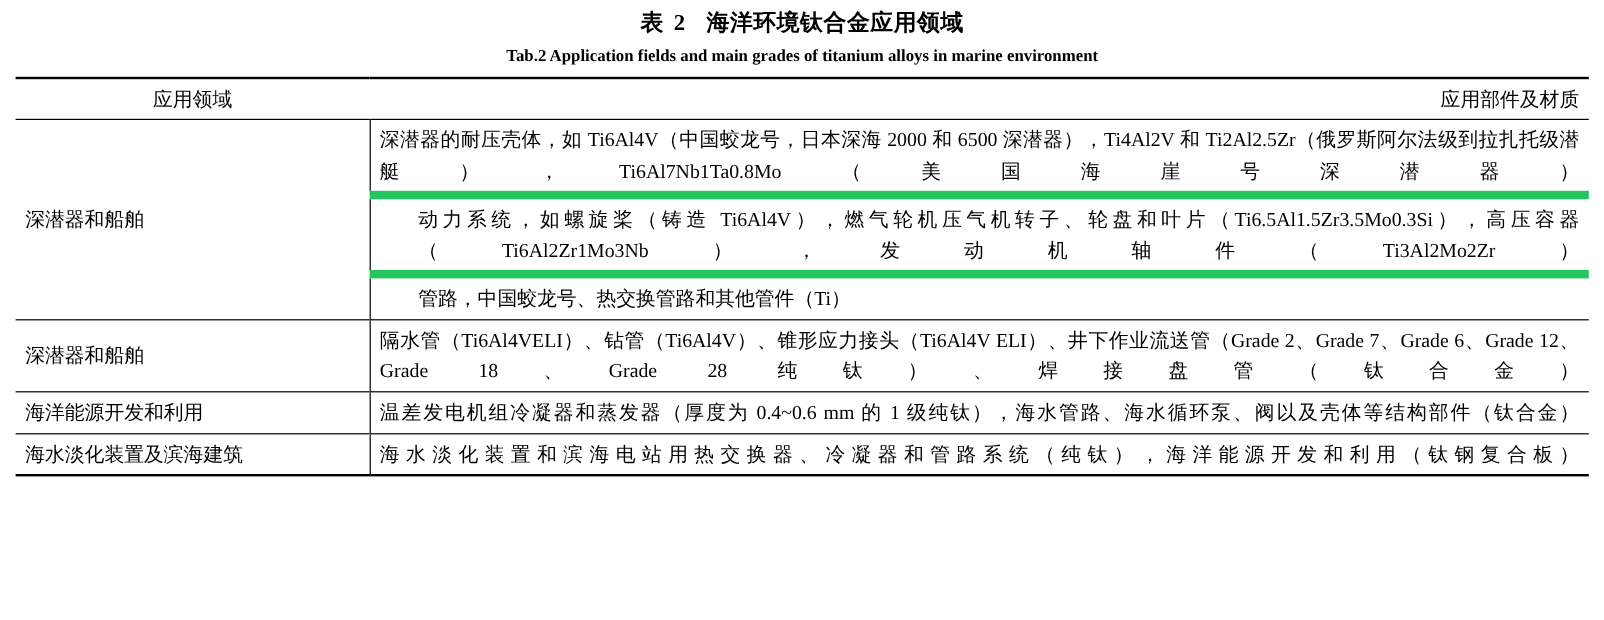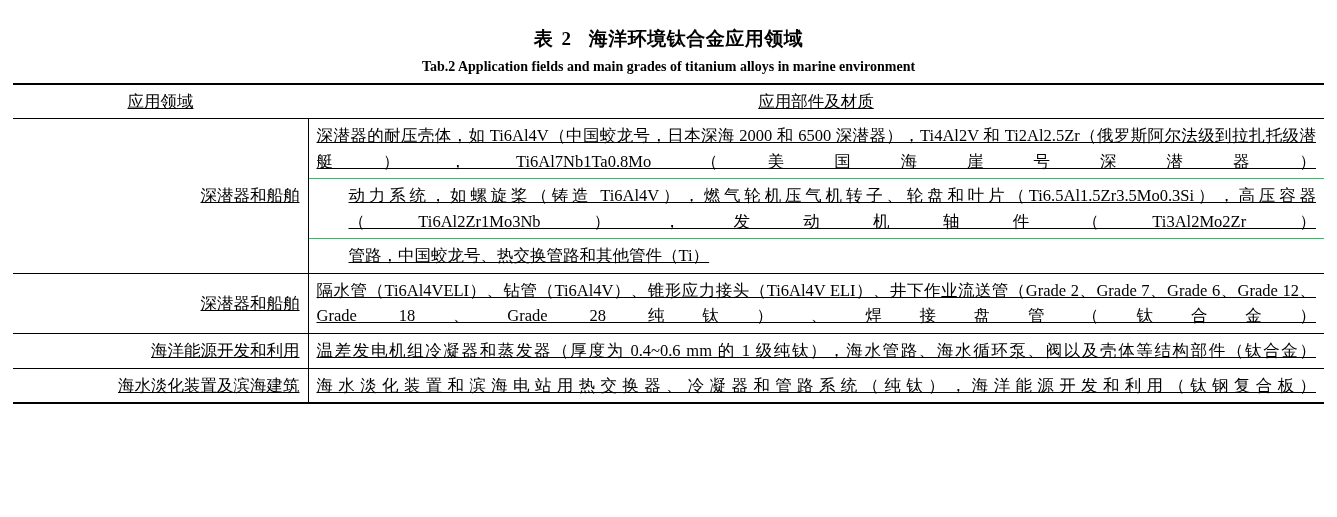--- a/index.html
+++ b/index.html
@@ -13,21 +13,20 @@
     font-family: "Liberation Serif", "DejaVu Serif", serif;
     color: #000000;
   }
   .page {
     width: 1337px;
     height: 412px;
     position: relative;
     box-sizing: border-box;
     padding: 0;
     overflow: hidden;
-    margin-top: 19px;
   }
   .caption {
     text-align: center;
     margin: 0;
   }
   .caption-cn {
     font-size: 19px;
     font-weight: bold;
     letter-spacing: 0.5px;
     padding-top: 6px;
@@ -48,62 +47,60 @@
     width: 1311px;
     margin: 0 13px;
     table-layout: fixed;
   }
   table.tbl td, table.tbl th {
     vertical-align: middle;
     padding: 4px 8px;
     font-size: 16.5px;
     line-height: 1.55;
     font-weight: normal;
-    text-decoration: underline;
   }
   .rule-top td {
     border-top: 2.2px solid #000;
   }
   .rule-head td {
     border-bottom: 1px solid #000;
   }
   .rule-bottom td {
     border-bottom: 2.2px solid #000;
   }
   .sec-top td {
     border-top: 1px solid #000;
   }
   .inner-top td.c2 {
-    border-top: 1px solid #22c55e;
+    border-top: 7px solid #22c55e;
     padding-left: 40px;
   }
   .col1 {
     width: 295px;
     text-align: left;
     padding-left: 10px;
   }
   .hdr1 {
     text-align: center;
   }
   .hdr2 {
-    text-align: center;
+    text-align: right;
   }
   .c2 {
     text-align: justify;
     text-align-last: left;
     padding-left: 10px;
     padding-right: 8px;
   }
   .c2.jb {
     text-align: justify;
     text-align-last: justify;
   }
   .vdiv {
     border-right: 1px solid #000;
-    text-align: right;
   }
   .cell-pad-tall {
     padding-top: 6px;
     padding-bottom: 6px;
   }
 </style>
 </head>
 <body>
 
 <div class="page">

